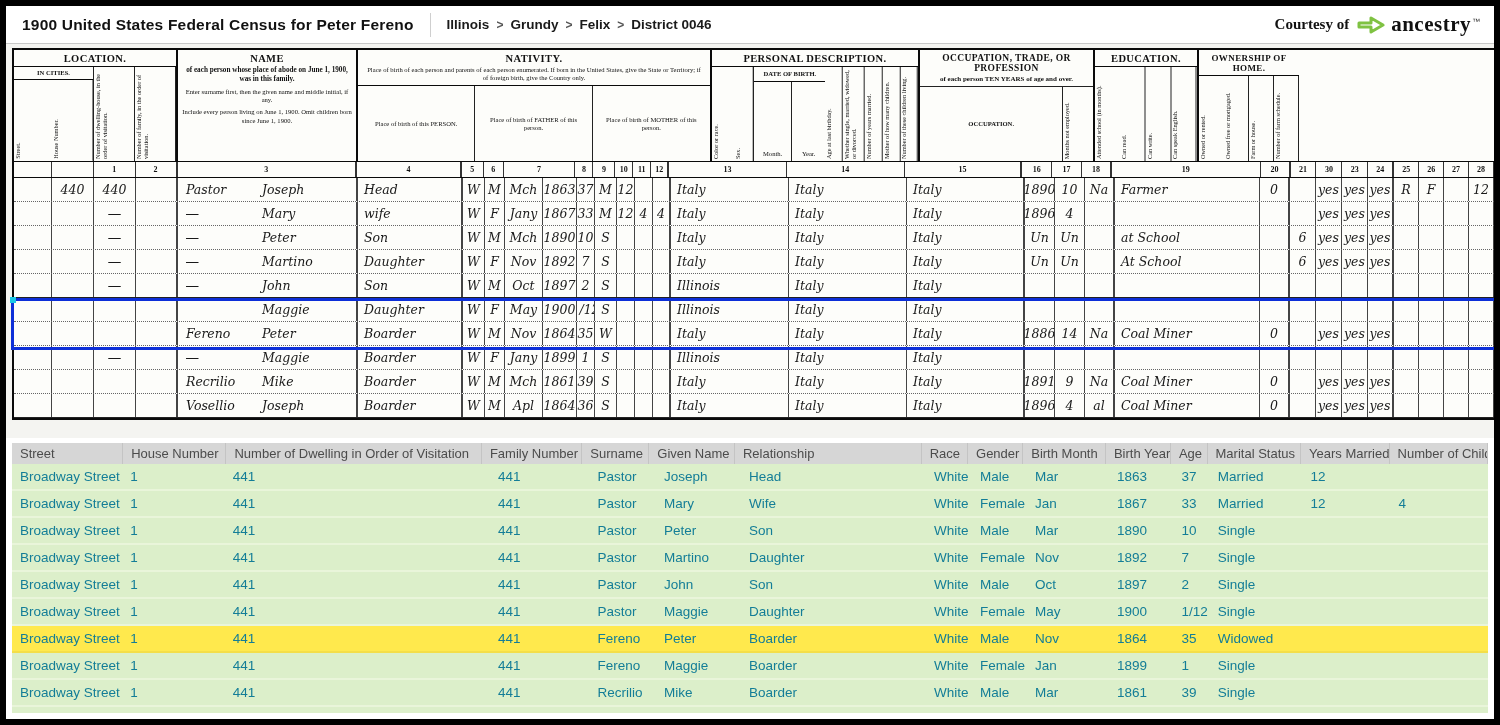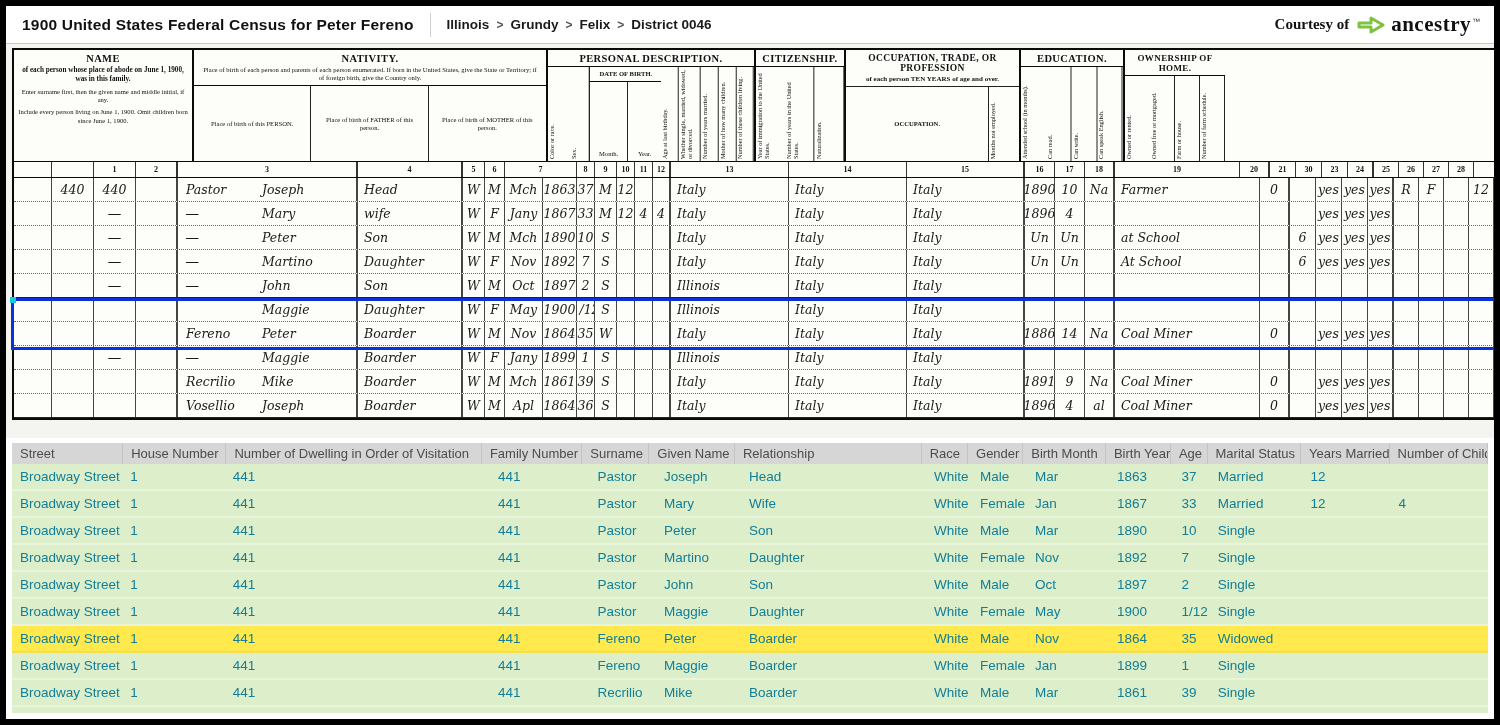--- a/index.html
+++ b/index.html
@@ -83,20 +83,34 @@
         <span class="tm">™</span>
       </span>
     </div>
   </div>
 
   <div class="docarea">
     <div class="form">
 
       <div class="fh">
 
+        <div class="sec" style="width:164px;">
+          <div class="sec-title rule">LOCATION.</div>
+          <div class="hrow">
+            <div style="width:80px; display:flex; flex-direction:column; border-right:1px solid #222;">
+              <div class="tiny rule" style="font-weight:bold; padding:2px 0;">IN CITIES.</div>
+              <div style="display:flex; flex:1;">
+                <div class="vcell" style="width:38px; border-left:none;">Street.</div>
+                <div class="vcell" style="width:42px;">House Number.</div>
+              </div>
+            </div>
+            <div class="vcell" style="width:42px;">Number of dwelling-house, in the order of visitation.</div>
+            <div class="vcell" style="width:42px;">Number of family, in the order of visitation.</div>
+          </div>
+        </div>
 
         <div class="sec" style="width:180px;">
           <div class="sec-title">NAME</div>
           <div class="tiny" style="font-weight:bold; font-size:7.2px; padding:0 4px;">of each person whose place of abode on June 1, 1900, was in this family.</div>
           <div class="tiny" style="padding:4px 4px 0;">Enter surname first, then the given name and middle initial, if any.</div>
           <div class="tiny" style="padding:4px 4px 0;">Include every person living on June 1, 1900. Omit children born since June 1, 1900.</div>
         </div>
 
 
         <div class="sec" style="width:354px;">
@@ -122,28 +136,20 @@
               </div>
             </div>
             <div class="vcell" style="width:18px;">Age at last birthday.</div>
             <div class="vcell" style="width:22px;">Whether single, married, widowed, or divorced.</div>
             <div class="vcell" style="width:18px;">Number of years married.</div>
             <div class="vcell" style="width:18px;">Mother of how many children.</div>
             <div class="vcell" style="width:18px;">Number of these children living.</div>
           </div>
         </div>
 
-        <div class="sec" style="width:90px;">
-          <div class="sec-title rule">CITIZENSHIP.</div>
-          <div class="hrow">
-            <div class="vcell" style="width:30px; border-left:none;">Year of immigration to the United States.</div>
-            <div class="vcell" style="width:30px;">Number of years in the United States.</div>
-            <div class="vcell" style="width:30px;">Naturalization.</div>
-          </div>
-        </div>
 
         <div class="sec" style="width:175px;">
           <div class="sec-title" style="font-size:9.5px;">OCCUPATION, TRADE, OR PROFESSION</div>
           <div class="tiny" style="font-weight:bold; font-size:7px; padding:0 6px 2px;">of each person TEN YEARS of age and over.</div>
           <div class="hrow" style="border-top:1px solid #222;">
             <div class="tiny" style="width:145px; border-right:1px solid #222; display:flex; align-items:center; justify-content:center; font-weight:bold;">OCCUPATION.</div>
             <div class="vcell" style="width:30px; border-left:none;">Months not employed.</div>
           </div>
         </div>
 
@@ -182,21 +188,21 @@
           <div class="numcell" style="width: 22px;">9</div>
           <div class="numcell" style="width: 18px;">10</div>
           <div class="numcell" style="width: 18px;">11</div>
           <div class="numcell" style="width: 18px; border-right-width: 2px;">12</div>
           <div class="numcell" style="width: 118px;">13</div>
           <div class="numcell" style="width: 118px;">14</div>
           <div class="numcell" style="width: 118px; border-right-width: 2px;">15</div>
           <div class="numcell" style="width: 30px;">16</div>
           <div class="numcell" style="width: 30px;">17</div>
           <div class="numcell" style="width: 30px; border-right-width: 2px;">18</div>
-          <div class="numcell" style="width: 125px;">19</div>
+          <div class="numcell" style="width: 149px;">19</div>
           <div class="numcell" style="width: 30px; border-right-width: 2px;">20</div>
           <div class="numcell" style="width: 26px;">21</div>
           <div class="numcell" style="width: 26px;">30</div>
           <div class="numcell" style="width: 26px;">23</div>
           <div class="numcell" style="width: 26px; border-right-width: 2px;">24</div>
           <div class="numcell" style="width: 25px;">25</div>
           <div class="numcell" style="width: 25px;">26</div>
           <div class="numcell" style="width: 25px;">27</div>
           <div class="numcell" style="width: 25px;">28</div>
         </div>

